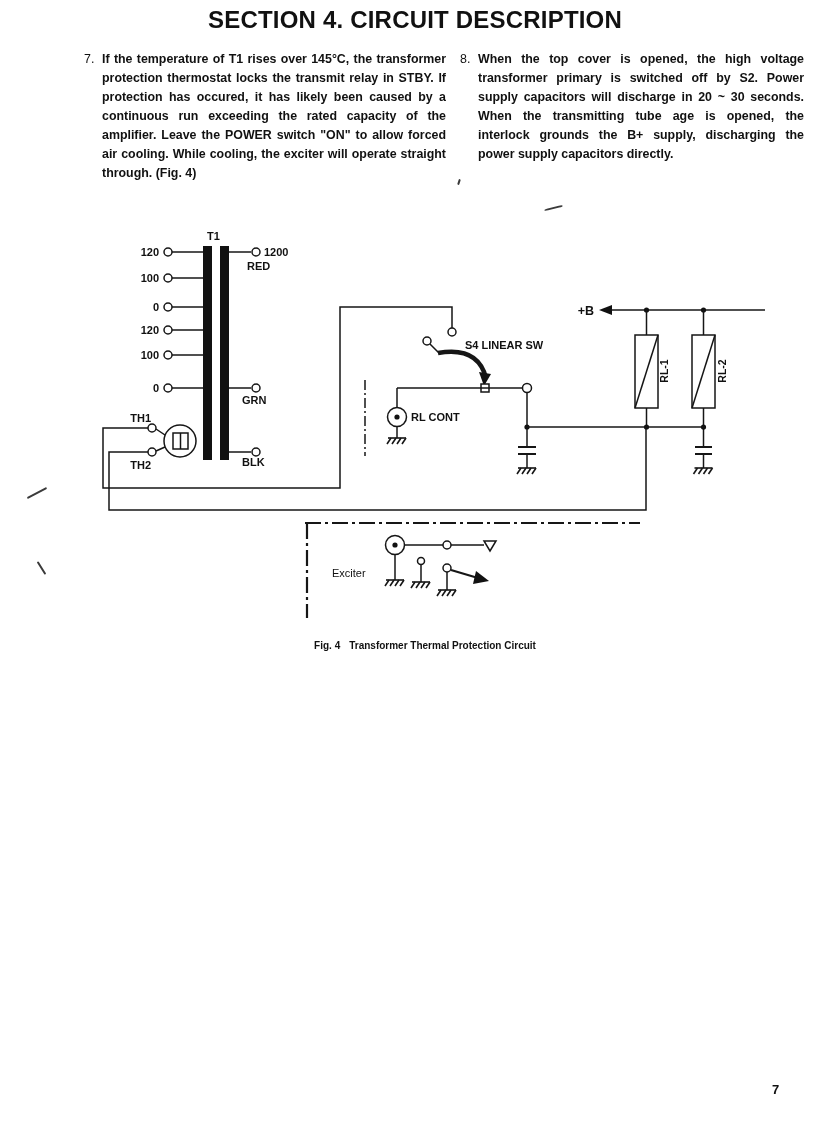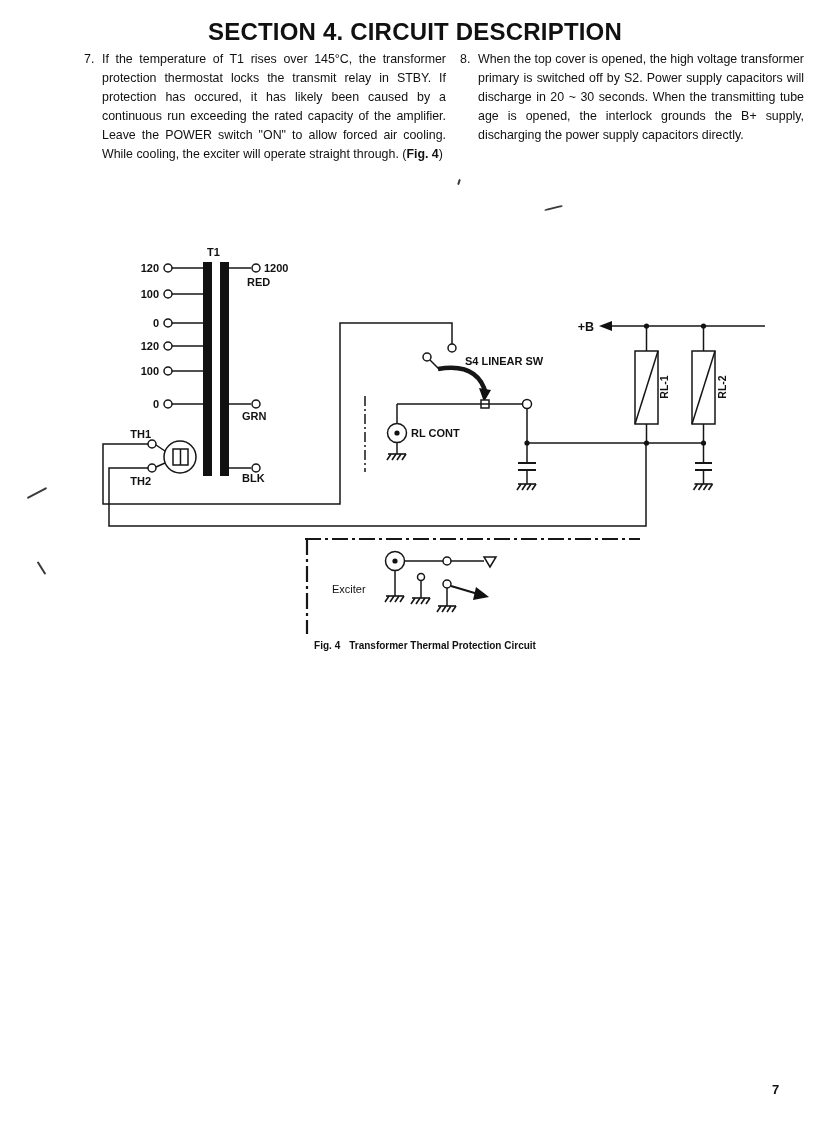--- a/index.html
+++ b/index.html
@@ -3,31 +3,31 @@
 <meta charset="utf-8">
 <style>
   html,body{margin:0;padding:0;}
   body{
     width:830px;height:1122px;background:#ffffff;position:relative;
     font-family:"Liberation Sans",sans-serif;color:#111;
     -webkit-font-smoothing:antialiased;
   }
   .page-title{
     position:absolute;top:6px;left:0;width:100%;text-align:center;
-    font-size:24px;font-weight:bold;letter-spacing:0.2px;margin-top:12px;
+    font-size:24px;font-weight:bold;letter-spacing:0.2px;
   }
   .columns{position:absolute;top:50px;left:84px;width:720px;display:flex;gap:14px;}
   .col-left{width:362px;}
   .col-right{width:344px;}
   .item{display:flex;font-size:12.4px;line-height:19px;}
   .item-number{width:18px;flex:none;}
   .item-content{flex:1;}
   .item-heading{text-align:left;}
-  .item-body{text-align:justify;}
-  .diagram{position:absolute;top:244px;left:95px;width:690px;height:412px;}
+  .item-body{text-align:justify;font-weight:bold;}
+  .diagram{position:absolute;top:228px;left:95px;width:690px;height:412px;}
   svg text{font-family:"Liberation Sans",sans-serif;fill:#111;stroke:none;}
   .fig-caption{
     position:absolute;top:640px;left:95px;width:660px;text-align:center;
     font-size:10px;font-weight:bold;
   }
   .fig-caption .cap-label{margin-right:9px;}
   .page-number{position:absolute;top:1082px;left:772px;font-size:13px;font-weight:bold;}
   .scan-mark{position:absolute;background:#3a3a3a;border-radius:1px;}
   .mark1{top:492px;left:26px;width:22px;height:2px;transform:rotate(-28deg);}
   .mark2{top:567px;left:34px;width:15px;height:2px;transform:rotate(58deg);}

